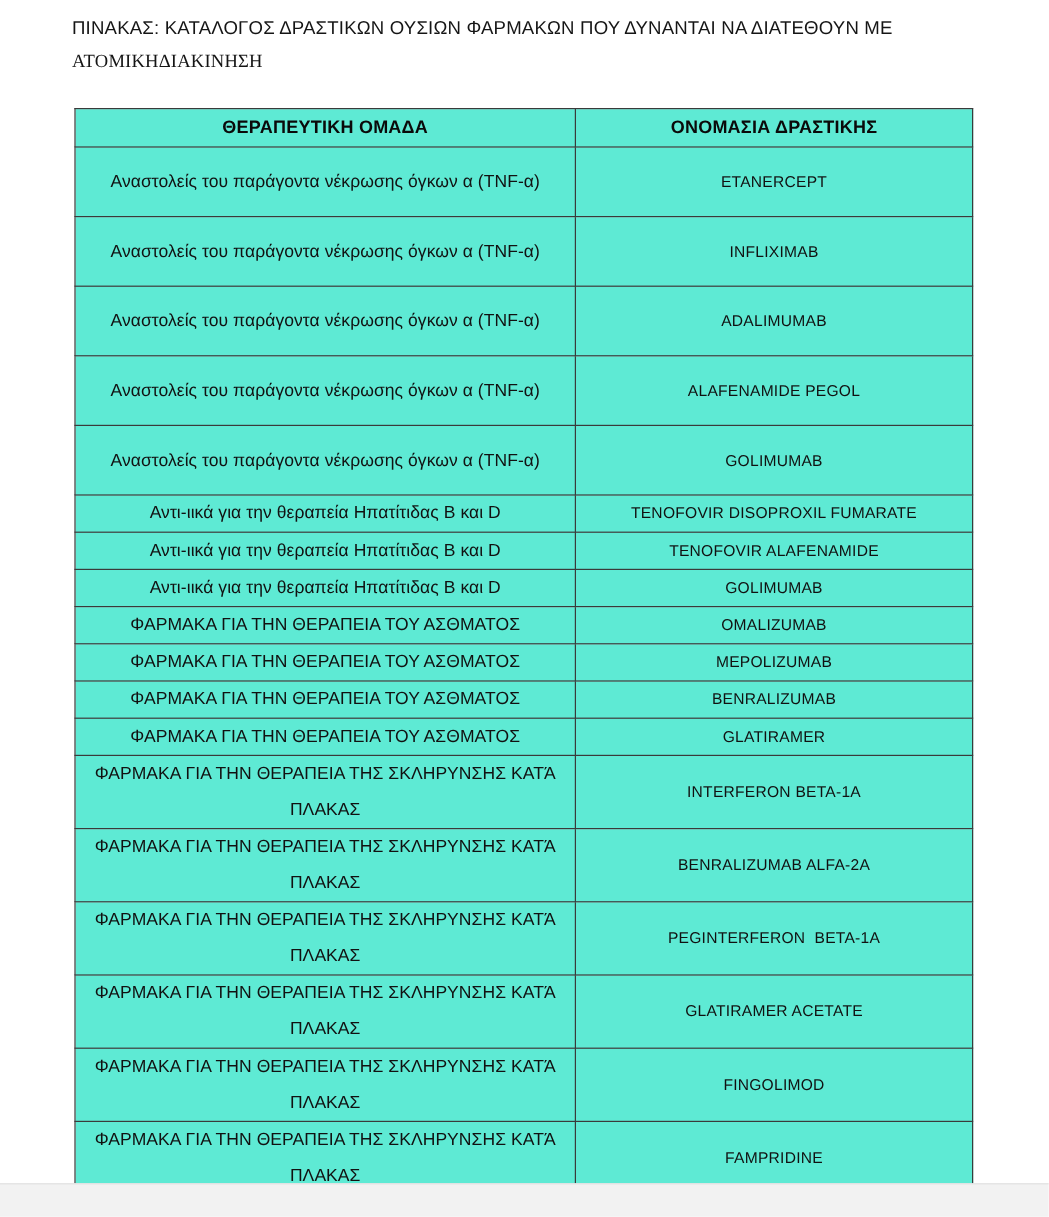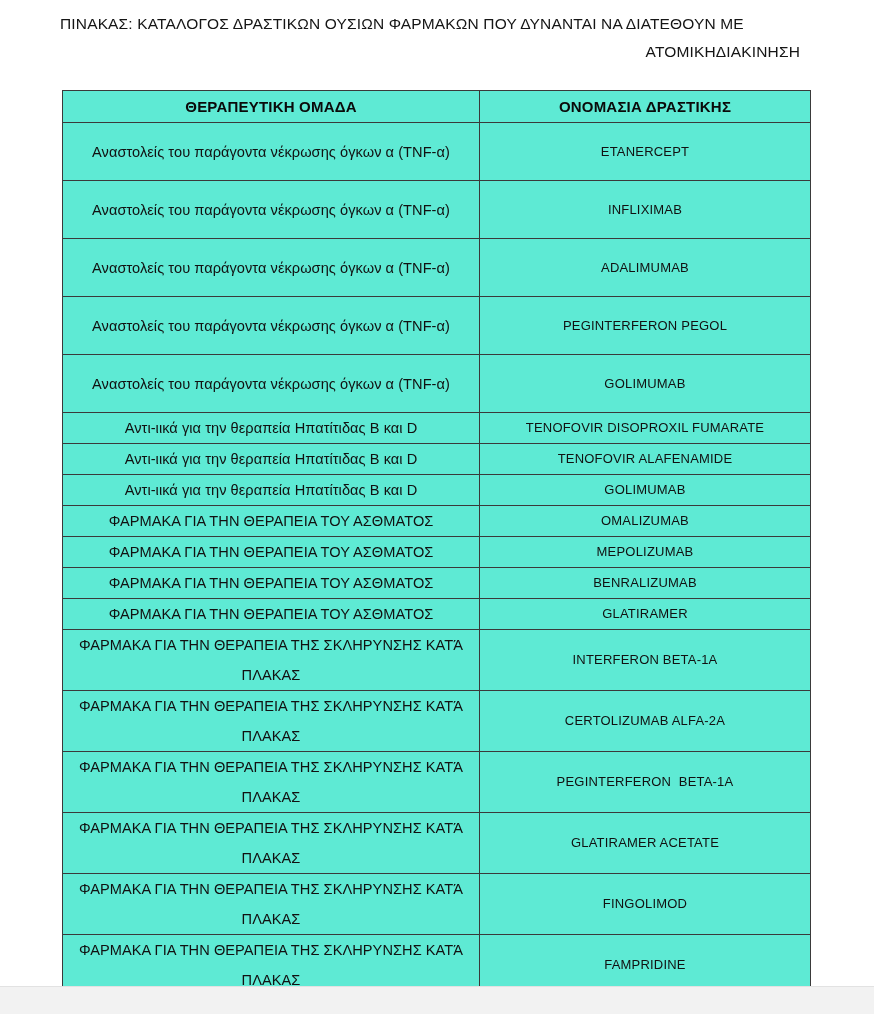--- a/index.html
+++ b/index.html
@@ -34,22 +34,23 @@
   }
   .title-line {
     display: block;
     white-space: nowrap;
   }
   .title-line-1 {
     font-size: 15.5px;
   }
   .title-line-2 {
     display: flex;
-    justify-content: flex-end;
+    justify-content: flex-start;
     width: 740px;
+    font-family: Liberation Serif, serif;
   }
   table.drug-table {
     position: absolute;
     left: 62px;
     top: 90px;
     width: 748px;
     border-collapse: collapse;
     table-layout: fixed;
     background: #ffffff;
   }
@@ -132,21 +133,21 @@
         <tr class="row-tall">
           <td class="group-cell">Αναστολείς του παράγοντα νέκρωσης όγκων α (TNF-α)</td>
           <td class="drug-cell">INFLIXIMAB</td>
         </tr>
         <tr class="row-tall">
           <td class="group-cell">Αναστολείς του παράγοντα νέκρωσης όγκων α (TNF-α)</td>
           <td class="drug-cell">ADALIMUMAB</td>
         </tr>
         <tr class="row-tall">
           <td class="group-cell">Αναστολείς του παράγοντα νέκρωσης όγκων α (TNF-α)</td>
-          <td class="drug-cell">PEGINTERFERON PEGOL</td>
+          <td class="drug-cell">ALAFENAMIDE PEGOL</td>
         </tr>
         <tr class="row-tall">
           <td class="group-cell">Αναστολείς του παράγοντα νέκρωσης όγκων α (TNF-α)</td>
           <td class="drug-cell">GOLIMUMAB</td>
         </tr>
         <tr class="row-short">
           <td class="group-cell">Αντι-ιικά για την θεραπεία Ηπατίτιδας B και D</td>
           <td class="drug-cell">TENOFOVIR DISOPROXIL FUMARATE</td>
         </tr>
         <tr class="row-short">
@@ -172,21 +173,21 @@
         <tr class="row-short">
           <td class="group-cell">ΦΑΡΜΑΚΑ ΓΙΑ ΤΗΝ ΘΕΡΑΠΕΙΑ ΤΟΥ ΑΣΘΜΑΤΟΣ</td>
           <td class="drug-cell">GLATIRAMER</td>
         </tr>
         <tr class="row-tall">
           <td class="group-cell">ΦΑΡΜΑΚΑ ΓΙΑ ΤΗΝ ΘΕΡΑΠΕΙΑ ΤΗΣ ΣΚΛΗΡΥΝΣΗΣ ΚΑΤΆ ΠΛΑΚΑΣ</td>
           <td class="drug-cell">INTERFERON BETA-1A</td>
         </tr>
         <tr class="row-tall">
           <td class="group-cell">ΦΑΡΜΑΚΑ ΓΙΑ ΤΗΝ ΘΕΡΑΠΕΙΑ ΤΗΣ ΣΚΛΗΡΥΝΣΗΣ ΚΑΤΆ ΠΛΑΚΑΣ</td>
-          <td class="drug-cell">CERTOLIZUMAB ALFA-2A</td>
+          <td class="drug-cell">BENRALIZUMAB ALFA-2A</td>
         </tr>
         <tr class="row-tall">
           <td class="group-cell">ΦΑΡΜΑΚΑ ΓΙΑ ΤΗΝ ΘΕΡΑΠΕΙΑ ΤΗΣ ΣΚΛΗΡΥΝΣΗΣ ΚΑΤΆ ΠΛΑΚΑΣ</td>
           <td class="drug-cell">PEGINTERFERON  BETA-1A</td>
         </tr>
         <tr class="row-tall">
           <td class="group-cell">ΦΑΡΜΑΚΑ ΓΙΑ ΤΗΝ ΘΕΡΑΠΕΙΑ ΤΗΣ ΣΚΛΗΡΥΝΣΗΣ ΚΑΤΆ ΠΛΑΚΑΣ</td>
           <td class="drug-cell">GLATIRAMER ACETATE</td>
         </tr>
         <tr class="row-tall">

